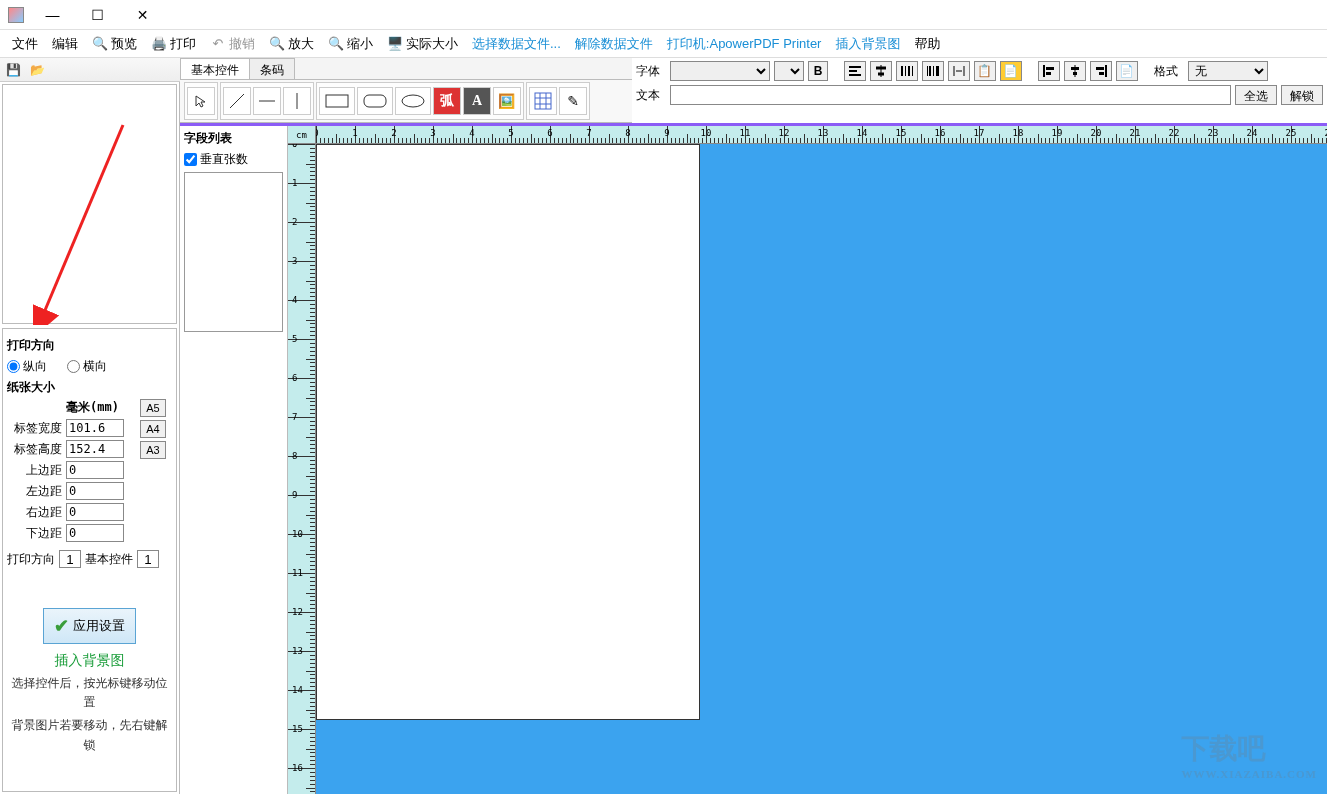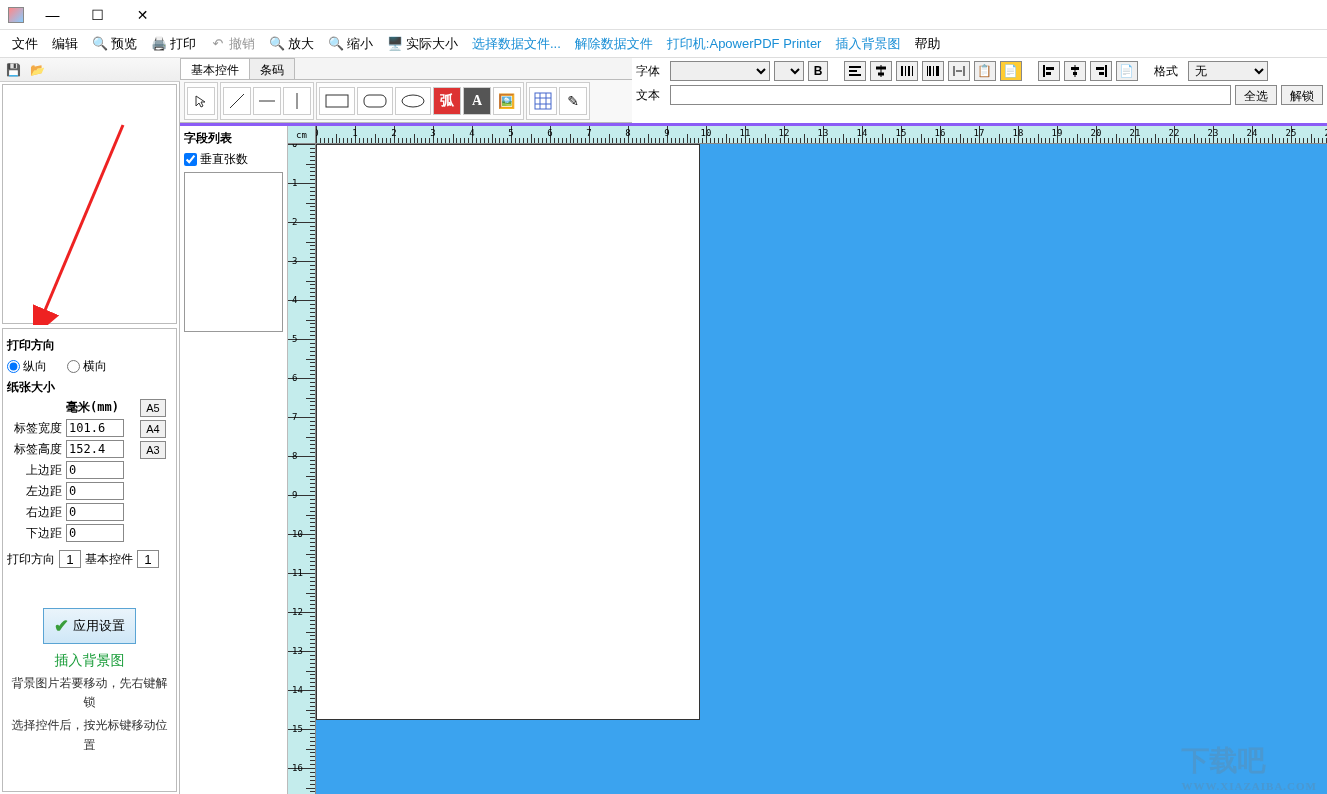--- a/index.html
+++ b/index.html
@@ -81,21 +81,21 @@
 .ruler-h .tick.med { height: 10px; top: 8px; }
 .ruler-h .tlabel { position: absolute; top: 2px; font-size: 9px; font-family: monospace; transform: translateX(-50%); }
 .ruler-v { position: absolute; top: 18px; left: 0; width: 28px; bottom: 0; background: #c4ecec; border-right: 1px solid #888; overflow: hidden; }
 .ruler-v .tick { position: absolute; left: 0; border-top: 1px solid #333; width: 28px; }
 .ruler-v .tick.minor { width: 6px; left: 22px; }
 .ruler-v .tick.med { width: 10px; left: 18px; }
 .ruler-v .tlabel { position: absolute; left: 4px; font-size: 9px; font-family: monospace; transform: translateY(-50%); }
 .canvas-bg { position: absolute; top: 18px; left: 28px; right: 0; bottom: 0; background: #3ba3ef; }
 .page { position: absolute; top: 0; left: 0; width: 384px; height: 576px; background: #fff; border: 1px solid #333; }
 
-.watermark { position: absolute; bottom: 2px; right: 10px; color: rgba(120,120,120,0.25); font-size: 28px; font-family: "Microsoft YaHei"; font-weight: bold; pointer-events:none; }
+.watermark { position: absolute; bottom: 14px; right: 10px; color: rgba(120,120,120,0.25); font-size: 28px; font-family: "Microsoft YaHei"; font-weight: bold; pointer-events:none; }
 .watermark .sub { font-size: 11px; display:block; text-align:right; letter-spacing:1px; }
 </style>
 </head>
 <body>
 
 <div class="titlebar">
   <div class="app-icon"></div>
   <div class="win-controls">
     <div class="win-btn">—</div>
     <div class="win-btn">☐</div>
@@ -220,22 +220,22 @@
         <span>打印方向</span>
         <input type="text" value="1" style="">
         <span>基本控件</span>
         <input type="text" value="1" style="">
       </div>
       <div class="apply-btn">
           <span class="check">✔</span>
           <span>应用设置</span>
         </div>
       <div class="insert-bg-link">插入背景图</div>
+      <div class="help-text">选择控件后，按光标键移动位置</div>
       <div class="help-text">背景图片若要移动，先右键解锁</div>
-      <div class="help-text">选择控件后，按光标键移动位置</div>
     </div>
   </div>
 
   <div class="center-area">
 
     <div style="display:flex; height:68px; border-bottom:3px solid #8b5cf6;">
       <div style="width:452px; display:flex; flex-direction:column;">
         <div class="tab-row">
           <div class="tab active">基本控件</div>
           <div class="tab">条码</div>

